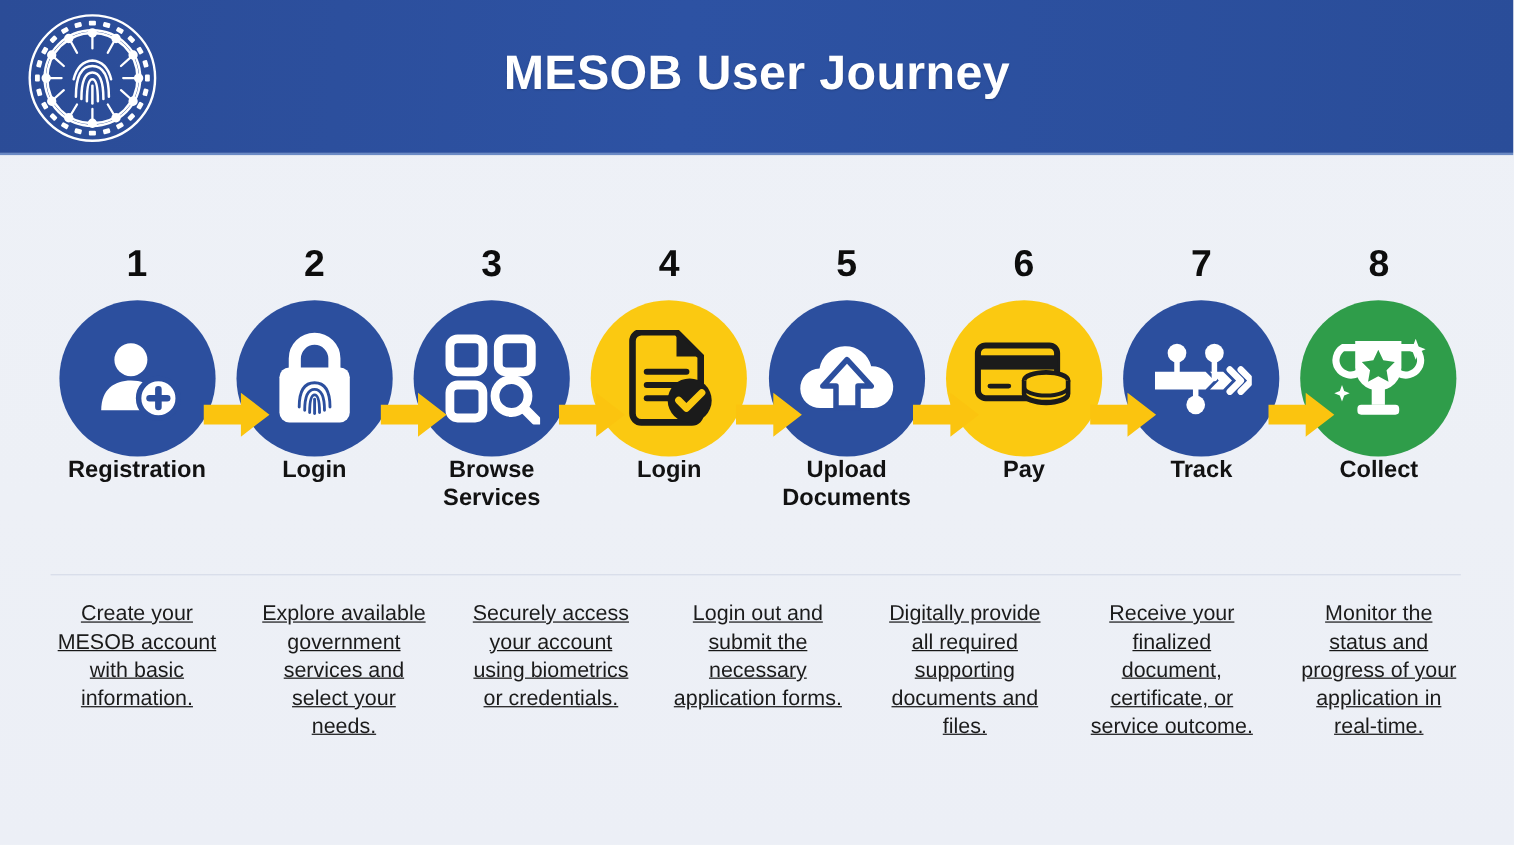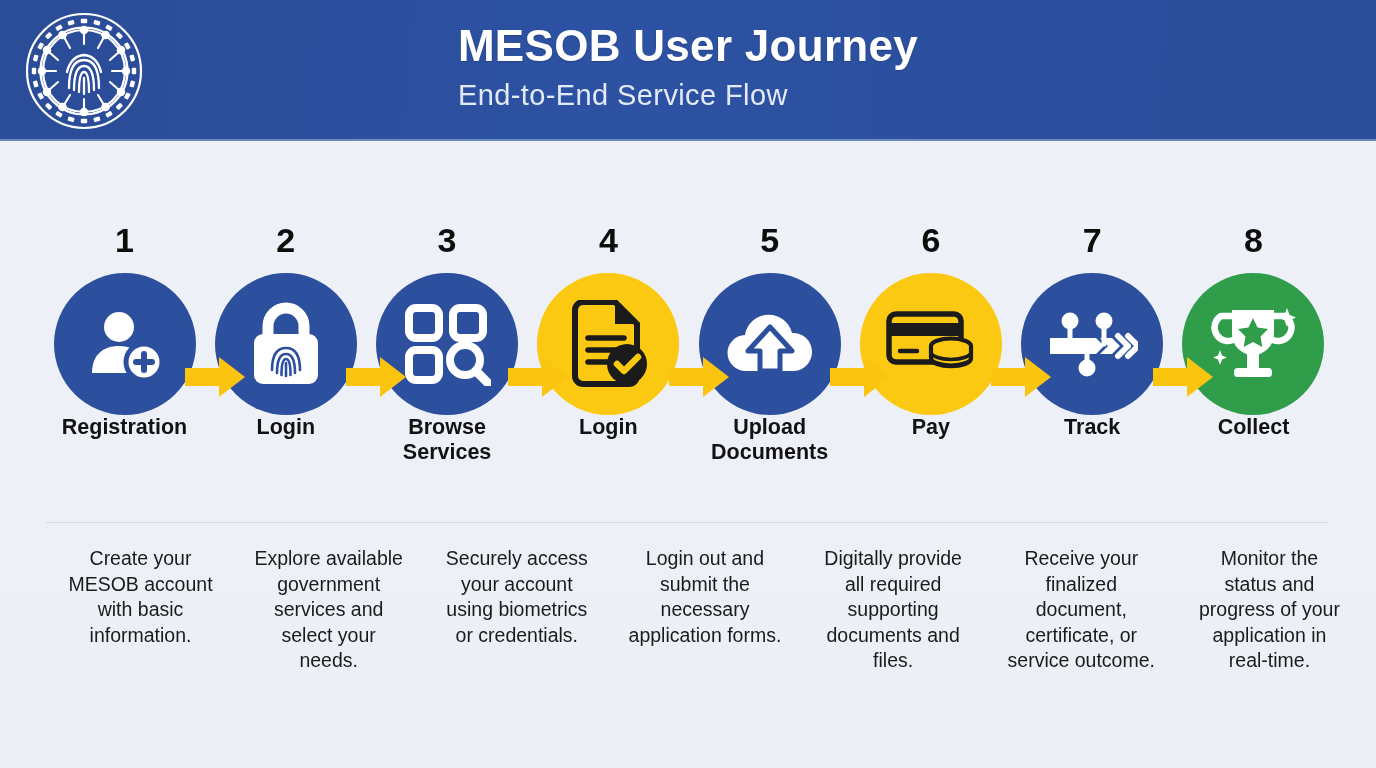--- a/index.html
+++ b/index.html
@@ -144,26 +144,27 @@
     left: 46px;
     top: 381px;
     width: 1282px;
     height: 1px;
     background: #d4dae6;
   }
 
   
   .desc-row {
     position: absolute;
-    left: 60px;
+    left: 44px;
     top: 405px;
     width: 1290px;
     display: flex;
     justify-content: space-between;
     align-items: flex-start;
+    text-decoration: underline;
   }
 
   .desc {
     width: 161px;
     font-size: 19.5px;
     line-height: 1.31;
     color: #1b1b1b;
     text-align: center;
     padding: 0 4px;
   }
@@ -244,21 +245,20 @@
           <path d="M53 80 Q53 56 63 56 Q73 56 73 80"></path>
           <path d="M58 82 Q58 62 63 62 Q68 62 68 82"></path>
           <path d="M63 68 L63 84"></path>
           <path d="M46 62 Q50 46 63 45 Q76 46 80 62"></path>
         </g>
       </svg>
     </div>
 
     <div class="header-text">
       <div class="title">MESOB User Journey</div>
-      <div class="subtitle">End-to-End Service Flow</div>
     </div>
   </div>
 
   <div class="flow">
 
     <div class="steps-row" id="steps-row">
         <div class="step">
           <div class="step-number">1</div>
           <div class="circle blue">
             <span>

